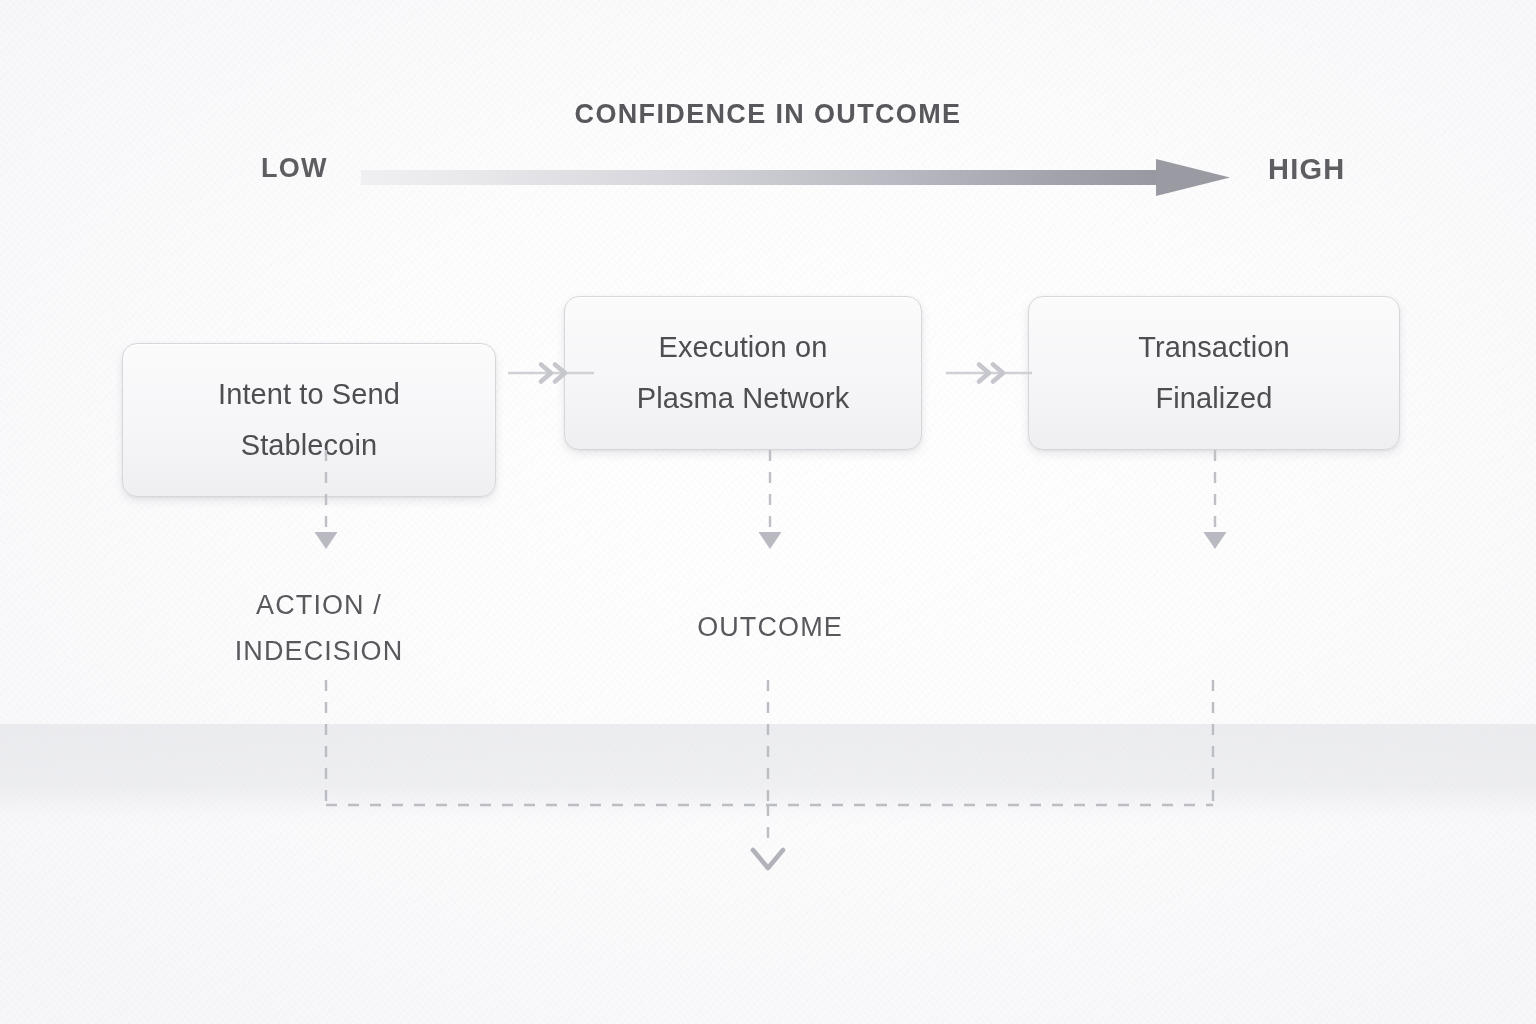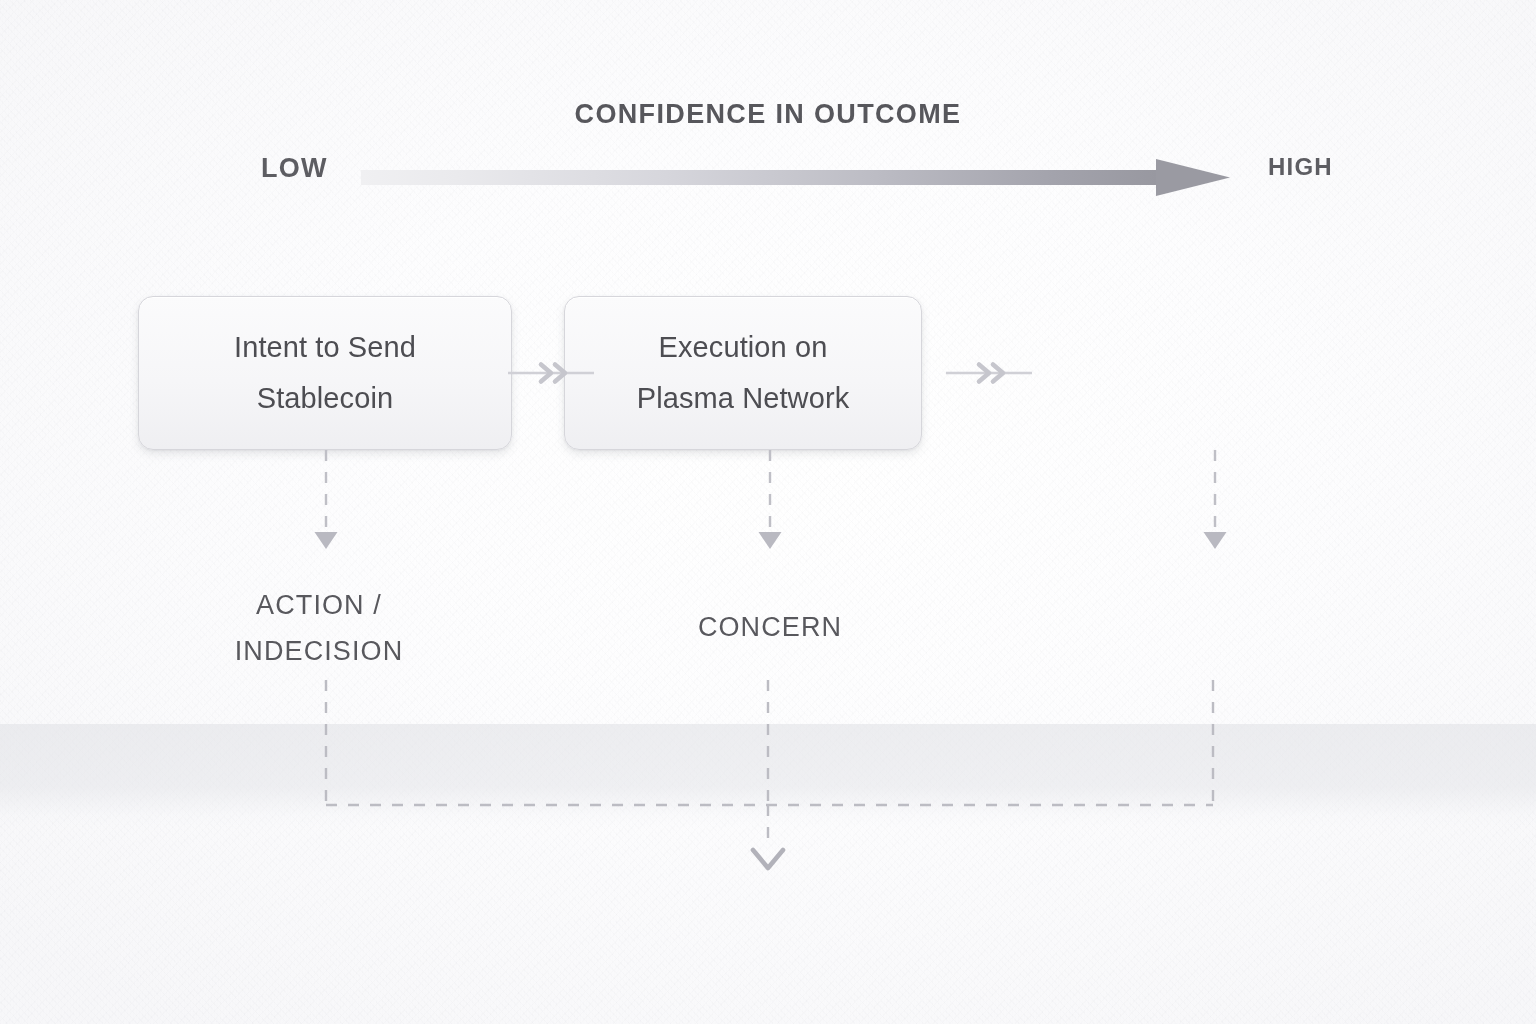--- a/index.html
+++ b/index.html
@@ -92,21 +92,21 @@
     top: 0;
     font-size: 27px;
     font-weight: 700;
     letter-spacing: 1.2px;
     color: #5d5d62;
   }
   #scale-high {
     position: absolute;
     left: 1233px;
     top: 0;
-    font-size: 24px;
+    font-size: 29px;
     font-weight: 700;
     letter-spacing: 1.2px;
     color: #5d5d62;
   }
   #gradient-arrow {
     position: absolute;
     left: 326px;
     top: 4px;
   }
 
@@ -119,21 +119,21 @@
     border-radius: 15px;
     background: linear-gradient(to bottom, #fbfbfc 0%, #f6f6f8 55%, #efeff2 100%);
     box-shadow:
       0 4px 9px rgba(120,122,132,.16),
       0 1px 2px rgba(120,122,132,.10),
       inset 0 1px 0 rgba(255,255,255,.9);
     display: flex;
     align-items: center;
     justify-content: center;
   }
-  #stage-box-0 { left: 138px; width: 372px; }
+  #stage-box-0 { left: 122px; width: 372px; margin-top: 47px; }
   #stage-box-1 { left: 564px; width: 356px; }
   #stage-box-2 { left: 1028px; width: 370px; }
 
   .stage-label {
     font-size: 29px;
     line-height: 51px;
     color: #4d4d52;
     text-align: center;
     letter-spacing: .1px;
     white-space: pre-line;
@@ -209,20 +209,24 @@
   <div class="stage-box" id="stage-box-0">
     <div class="stage-label">Intent to Send
 Stablecoin</div>
   </div>
 
   <div class="stage-box" id="stage-box-1">
     <div class="stage-label">Execution on
 Plasma Network</div>
   </div>
 
+  <div class="stage-box" id="stage-box-2">
+    <div class="stage-label">Transaction
+Finalized</div>
+  </div>
 
   <div class="connector" id="connector-0">
     <svg width="86" height="30" viewBox="0 0 86 30" xmlns="http://www.w3.org/2000/svg">
       <line x1="0" y1="15" x2="86" y2="15" stroke="#d0d0d6" stroke-width="2.4"></line>
       <g fill="none" stroke="#c6c6cd" stroke-width="4.6" stroke-linecap="round" stroke-linejoin="round">
         <polyline points="33,6.5 43,15 33,23.5"></polyline>
         <polyline points="47,6.5 57,15 47,23.5"></polyline>
       </g>
     </svg>
   </div>
@@ -254,21 +258,21 @@
   <div class="drop" id="drop-2">
     <svg width="40" height="104" viewBox="0 0 40 104" xmlns="http://www.w3.org/2000/svg">
       <line x1="20" y1="0" x2="20" y2="78" stroke="#bfbfc6" stroke-width="2.4" stroke-dasharray="11 11"></line>
       <path d="M 8.5 82 L 31.5 82 L 20 99 Z" fill="#b9b9c1"></path>
     </svg>
   </div>
 
   <div class="category-label" id="category-label-0">ACTION /
 INDECISION</div>
 
-  <div class="category-label" id="category-label-1">CONCERN</div>
+  <div class="category-label" id="category-label-1">OUTCOME</div>
 
 
   <div id="bracket">
     <svg width="960" height="200" viewBox="0 0 960 200" xmlns="http://www.w3.org/2000/svg">
       <g stroke="#bcbcc3" stroke-width="2.4" fill="none" stroke-dasharray="11 11">
 
         <line x1="26" y1="0" x2="26" y2="125"></line>
 
         <line x1="468" y1="0" x2="468" y2="125"></line>
 

